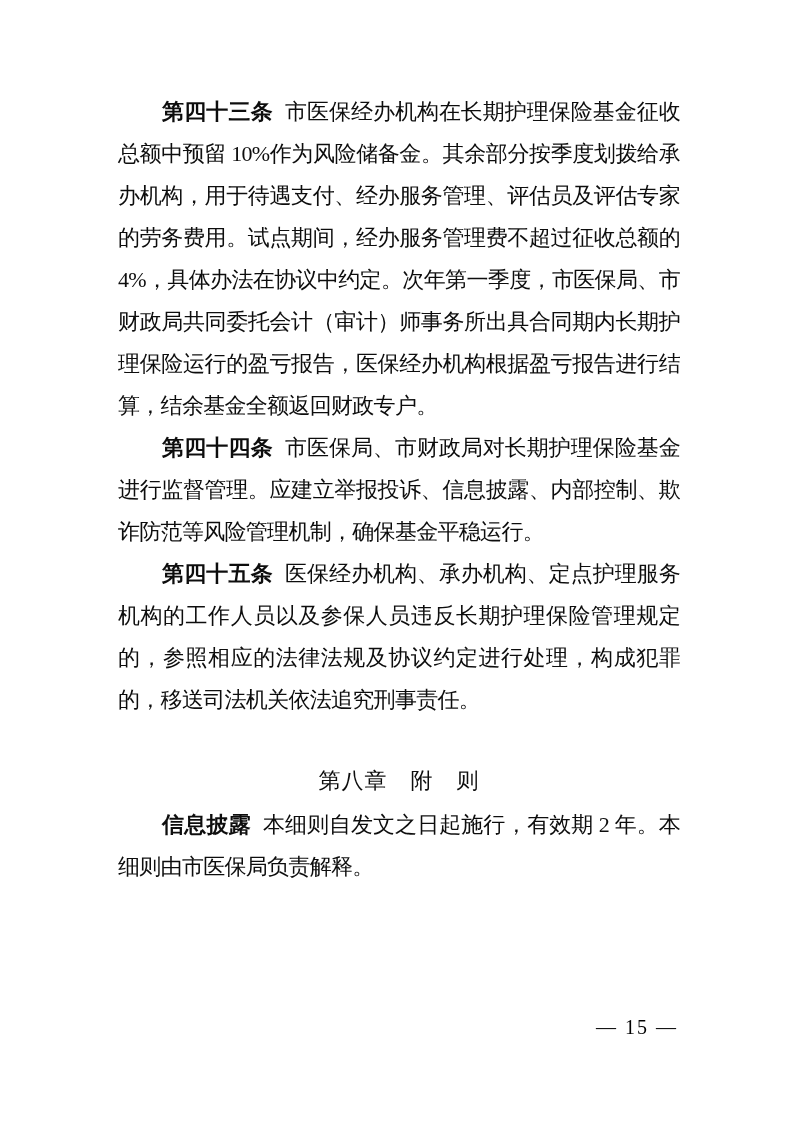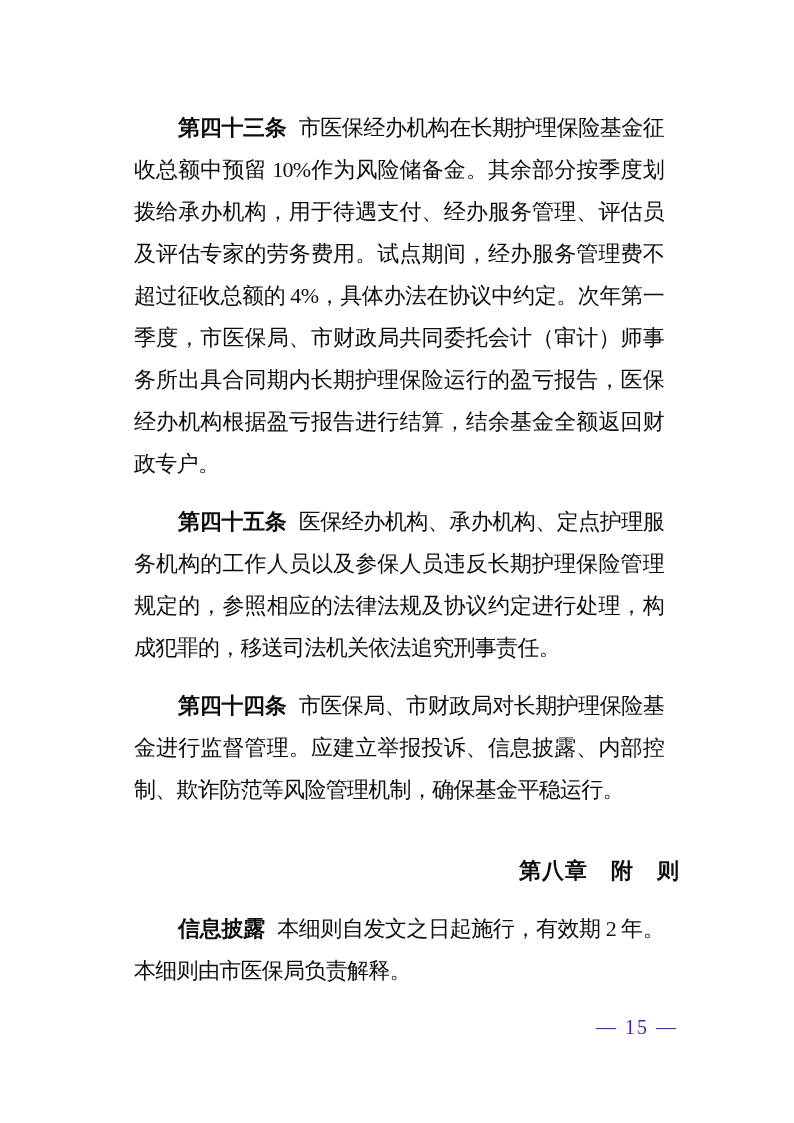--- a/index.html
+++ b/index.html
@@ -16,64 +16,64 @@
     font-family: "Liberation Serif", "DejaVu Serif", serif;
     color: #0d0d0d;
   }
   .content {
     position: absolute;
     left: 118px;
     top: 91px;
     width: 562px;
   }
   .article {
-    margin: 16px;
+    margin: 0;
     font-size: 22px;
     letter-spacing: -0.7px;
     line-height: 42px;
     text-align: justify;
     text-indent: 2em;
     word-break: break-all;
   }
   .article .label {
     font-family: "Liberation Sans", "DejaVu Sans", sans-serif;
     font-weight: 700;
     margin-right: 0.55em;
     letter-spacing: -0.5px;
   }
   .chapter-heading {
     margin: 39px 0 2px 0;
     font-family: "Liberation Sans", "DejaVu Sans", sans-serif;
-    font-weight: 700;
+    font-weight: 400;
     font-size: 22px;
     line-height: 42px;
-    text-align: right;
+    text-align: center;
     letter-spacing: 1px;
   }
   .page-number {
     position: absolute;
     top: 1016px;
     right: 116px;
     font-size: 20px;
     letter-spacing: 2px;
-    color: #4c1d95;
+    color: #000000;
     white-space: nowrap;
   }
 </style>
 </head>
 <body>
 
 <div class="page">
   <div class="content">
 
     <p class="article"><span class="label">第四十三条</span><span>市医保经办机构在长期护理保险基金征收总额中预留 10%作为风险储备金。其余部分按季度划拨给承办机构，用于待遇支付、经办服务管理、评估员及评估专家的劳务费用。试点期间，经办服务管理费不超过征收总额的 4%，具体办法在协议中约定。次年第一季度，市医保局、市财政局共同委托会计（审计）师事务所出具合同期内长期护理保险运行的盈亏报告，医保经办机构根据盈亏报告进行结算，结余基金全额返回财政专户。</span></p>
 
+    <p class="article"><span class="label">第四十四条</span><span>市医保局、市财政局对长期护理保险基金进行监督管理。应建立举报投诉、信息披露、内部控制、欺诈防范等风险管理机制，确保基金平稳运行。</span></p>
+
     <p class="article"><span class="label">第四十五条</span><span>医保经办机构、承办机构、定点护理服务机构的工作人员以及参保人员违反长期护理保险管理规定的，参照相应的法律法规及协议约定进行处理，构成犯罪的，移送司法机关依法追究刑事责任。</span></p>
-
-    <p class="article"><span class="label">第四十四条</span><span>市医保局、市财政局对长期护理保险基金进行监督管理。应建立举报投诉、信息披露、内部控制、欺诈防范等风险管理机制，确保基金平稳运行。</span></p>
 
     <h2 class="chapter-heading">第八章　附　则</h2>
 
 
     <p class="article"><span class="label">信息披露</span><span>本细则自发文之日起施行，有效期 2 年。本细则由市医保局负责解释。</span></p>
 
   </div>
 
   <div class="page-number">— 15 —</div>
 </div>

